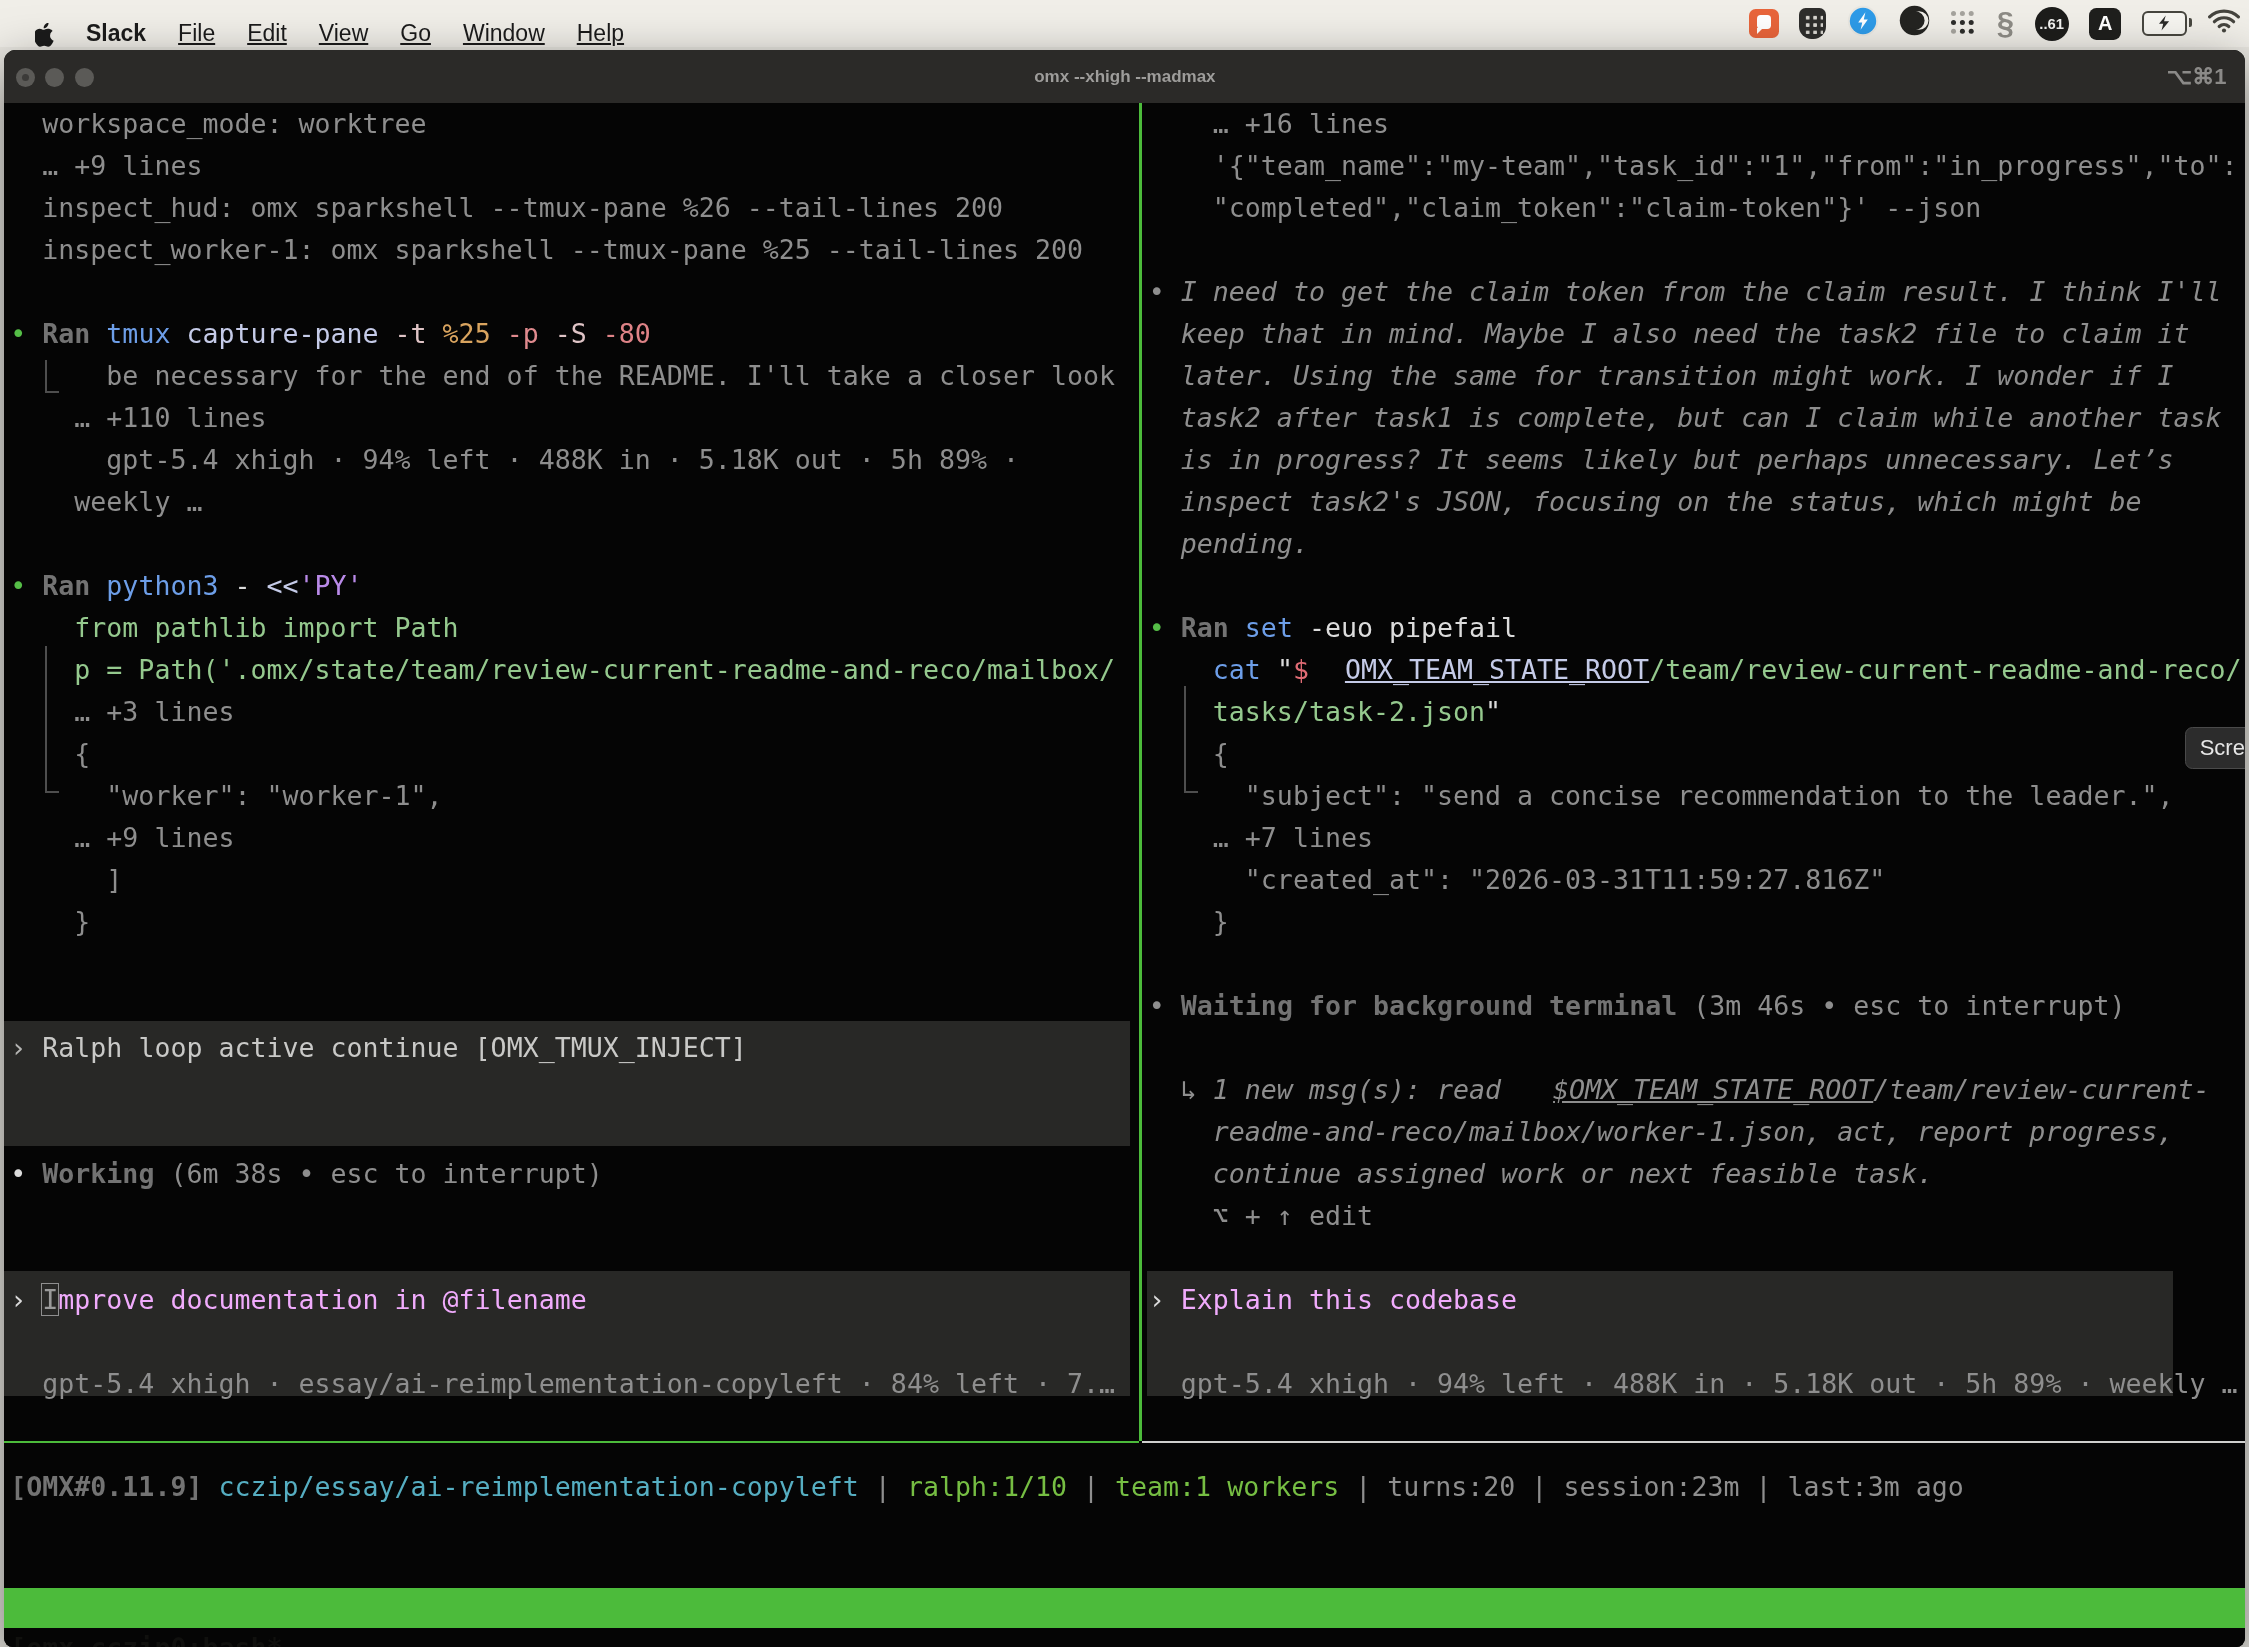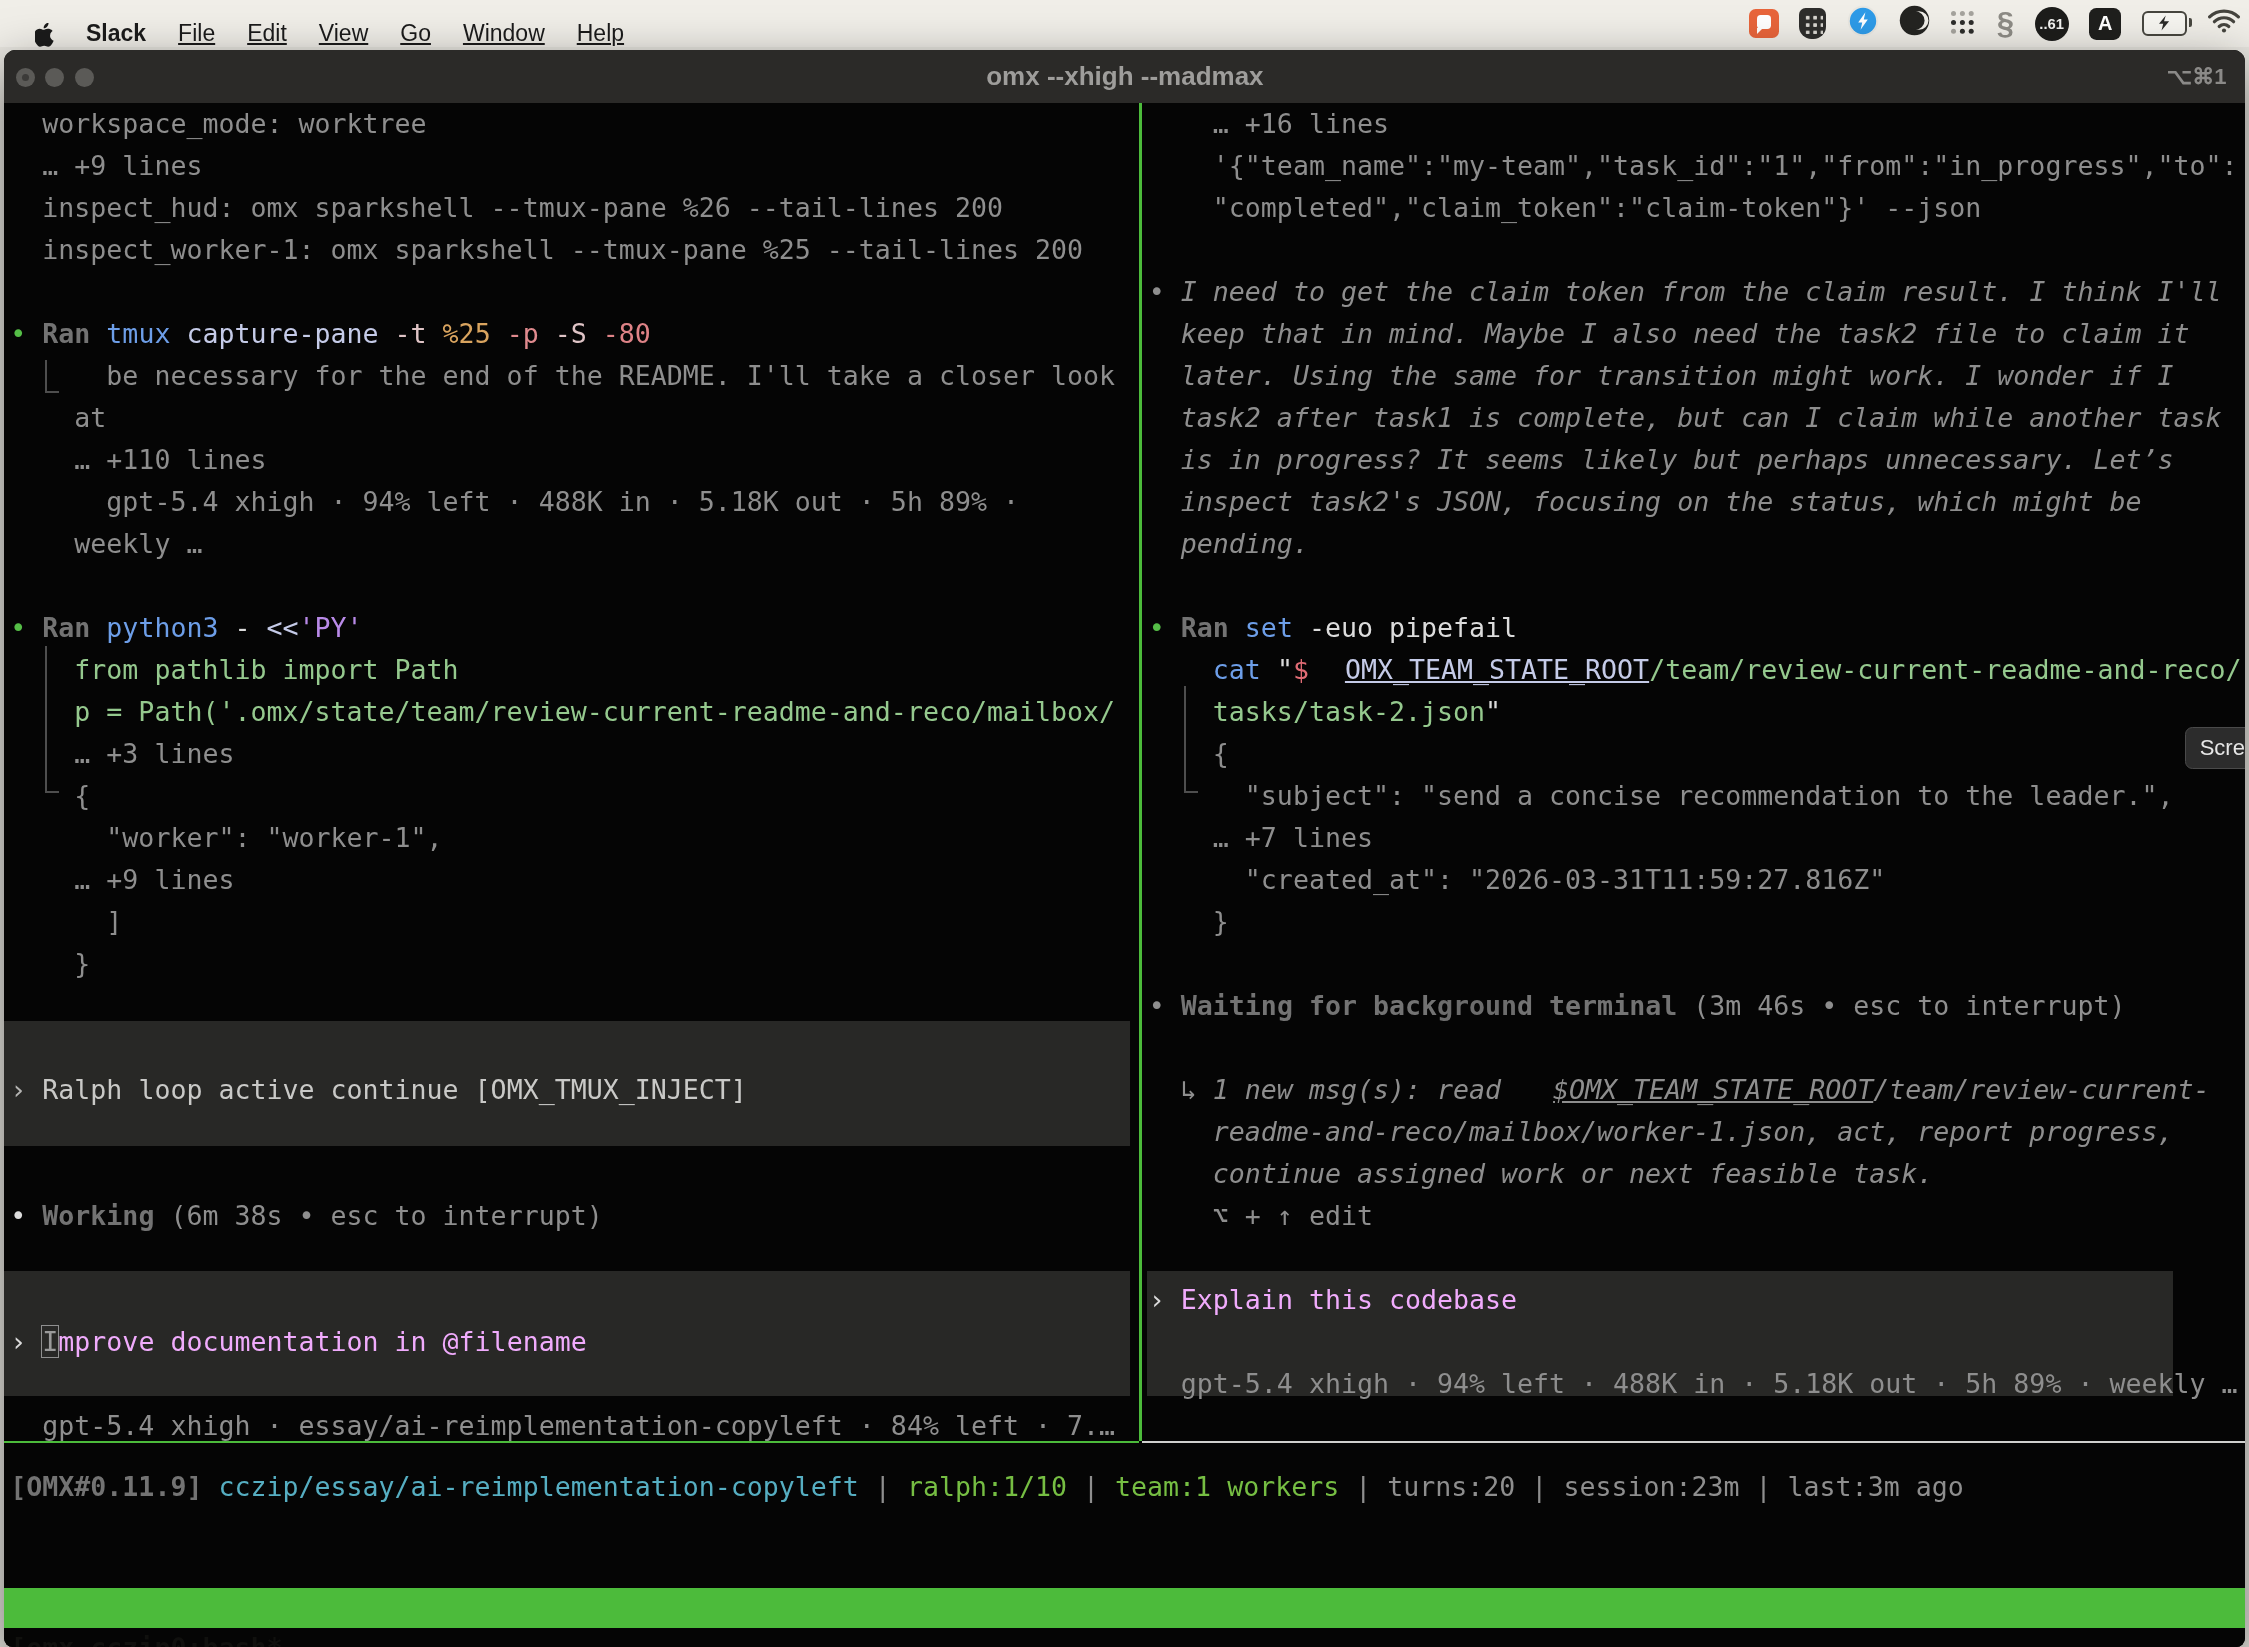--- a/index.html
+++ b/index.html
@@ -26,21 +26,21 @@
   .ic-batt{position:relative;width:41px;height:20.7px;border:2.2px solid #47463F;border-radius:5.9px;background:#F6F5F0;}
   .ic-batt .nub{position:absolute;right:-7.4px;top:5.2px;width:3.7px;height:8.9px;background:#47463F;border-radius:0 2.2px 2.2px 0;}
   .ic-batt svg{position:absolute;left:14.8px;top:2.2px;}
 
   
   .window{position:absolute;left:4.4px;top:50px;width:2241px;height:1597px;background:#000;border-radius:11.8px 11.8px 8.9px 8.9px;box-shadow:0 17.7px 52px rgba(0,0,0,.5);overflow:hidden;}
   .titlebar{position:absolute;left:0;top:0;width:100%;height:53px;background:#2B2A28;}
   .tl{position:absolute;top:17.7px;width:19px;height:19px;border-radius:50%;background:#5B5A57;}
   .tl.b1{left:11.8px;}.tl.b2{left:41px;}.tl.b3{left:71px;}
   .tl.b1::after{content:"";position:absolute;left:5.9px;top:5.9px;width:7.4px;height:7.4px;border-radius:50%;background:#3C3B39;}
-  .win-title{position:absolute;left:0;right:0;top:0;height:53px;line-height:53px;text-align:center;color:#9E9D9B;font-size:26px;font-weight:700;}
+  .win-title{position:absolute;left:0;right:0;top:0;height:53px;line-height:53px;text-align:center;color:#9E9D9B;font-size:17px;font-weight:700;}
   .win-shortcut{position:absolute;right:19px;top:0;height:53px;line-height:53px;color:#8B8A88;font-size:22px;font-weight:700;}
 
   
   .terminal{position:absolute;left:0;top:53px;width:2241px;height:1544px;background:#050505;font-family:"DejaVu Sans Mono",monospace;font-size:26.6px;overflow:hidden;}
   .pane{position:absolute;top:0;height:1338px;overflow:hidden;border-radius:13px;}
   .pane-left{left:0;width:1135px;padding-left:5.9px;box-sizing:border-box;}
   .pane-right{left:1140px;width:1101px;padding-left:4.4px;box-sizing:border-box;}
   .trow{height:42px;line-height:42px;white-space:pre;}
 
   .banner{position:absolute;background:#282826;}
@@ -169,21 +169,20 @@
       <div class="banner in-right"></div>
 
       <div class="pane pane-left" id="left-pane-rows">
           <div class="trow"><span class="s-gray">  workspace_mode: worktree</span></div>
           <div class="trow"><span class="s-gray">  … +9 lines</span></div>
           <div class="trow"><span class="s-gray">  inspect_hud: omx sparkshell --tmux-pane %26 --tail-lines 200</span></div>
           <div class="trow"><span class="s-gray">  inspect_worker-1: omx sparkshell --tmux-pane %25 --tail-lines 200</span></div>
           <div class="trow"></div>
           <div class="trow"><span class="s-bullet-green">• </span><span class="s-wb">Ran </span><span class="s-blue">tmux </span><span class="s-lav">capture-pane </span><span class="s-pinklight">-t </span><span class="s-orange">%25 </span><span class="s-pink">-p </span><span class="s-pinklight">-S </span><span class="s-salmon">-80</span></div>
           <div class="trow"><span class="s-gray">      be necessary for the end of the README. I'll take a closer look</span></div>
-          <div class="trow"><span class="s-gray">    at</span></div>
           <div class="trow"><span class="s-gray">    … +110 lines</span></div>
           <div class="trow"><span class="s-gray">      gpt-5.4 xhigh · 94% left · 488K in · 5.18K out · 5h 89% ·</span></div>
           <div class="trow"><span class="s-gray">    weekly …</span></div>
           <div class="trow"></div>
           <div class="trow"><span class="s-bullet-green">• </span><span class="s-wb">Ran </span><span class="s-blue">python3 </span><span class="s-bright">- </span><span class="s-lav">&lt;&lt;</span><span class="s-purple">'PY'</span></div>
           <div class="trow"><span class="s-green">    from pathlib import Path</span></div>
           <div class="trow"><span class="s-green">    p = Path('.omx/state/team/review-current-readme-and-reco/mailbox/</span></div>
           <div class="trow"><span class="s-gray">    … +3 lines</span></div>
           <div class="trow"><span class="s-gray">    {</span></div>
           <div class="trow"><span class="s-gray">      "worker": "worker-1",</span></div>

